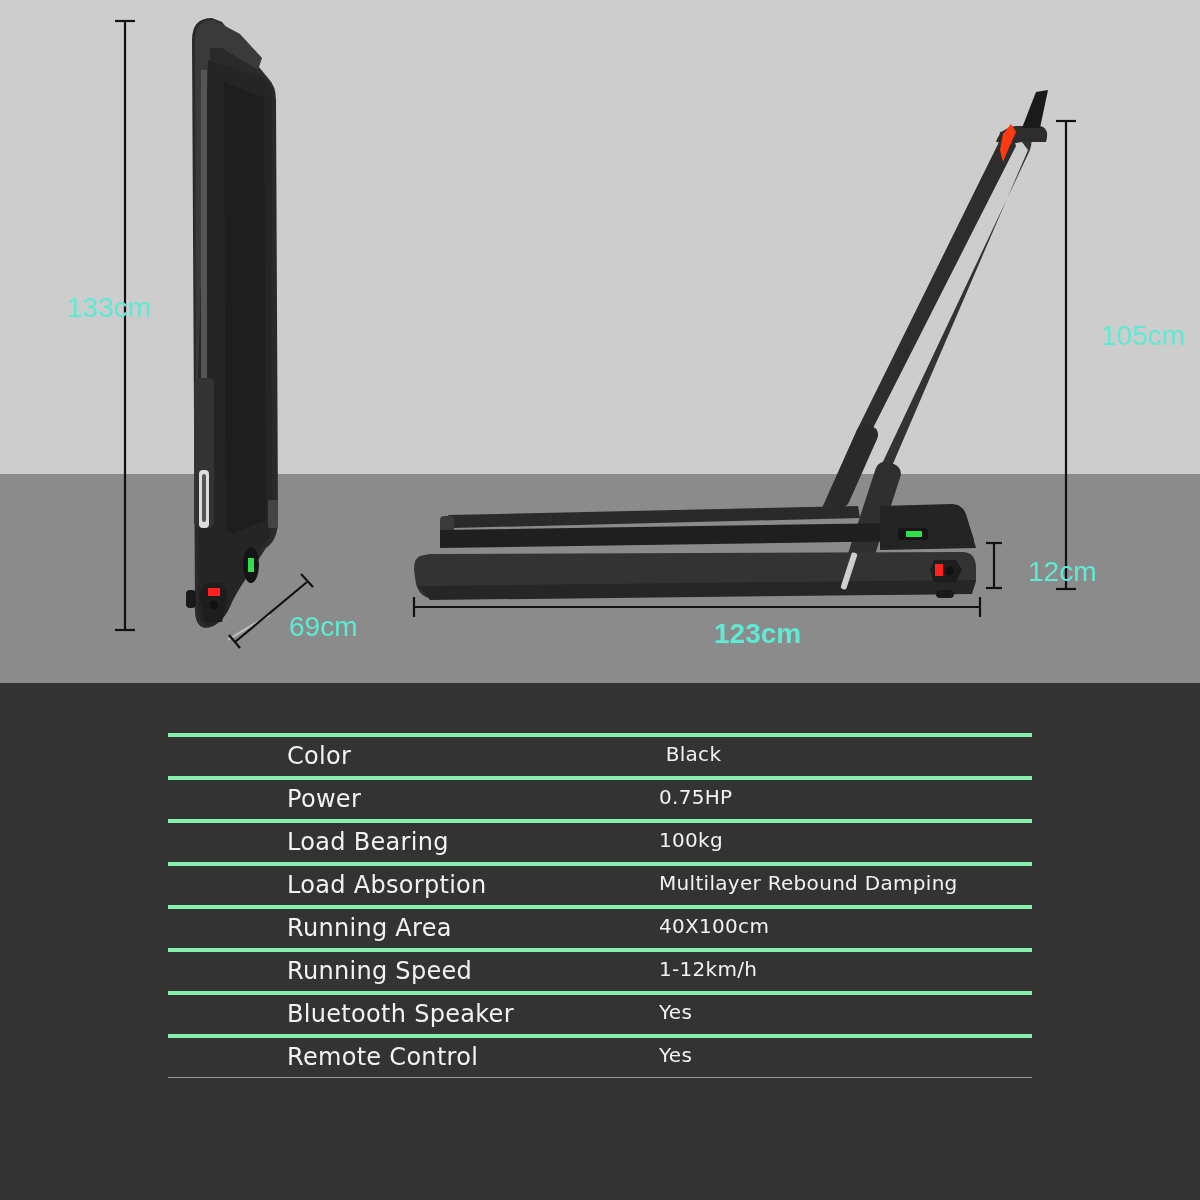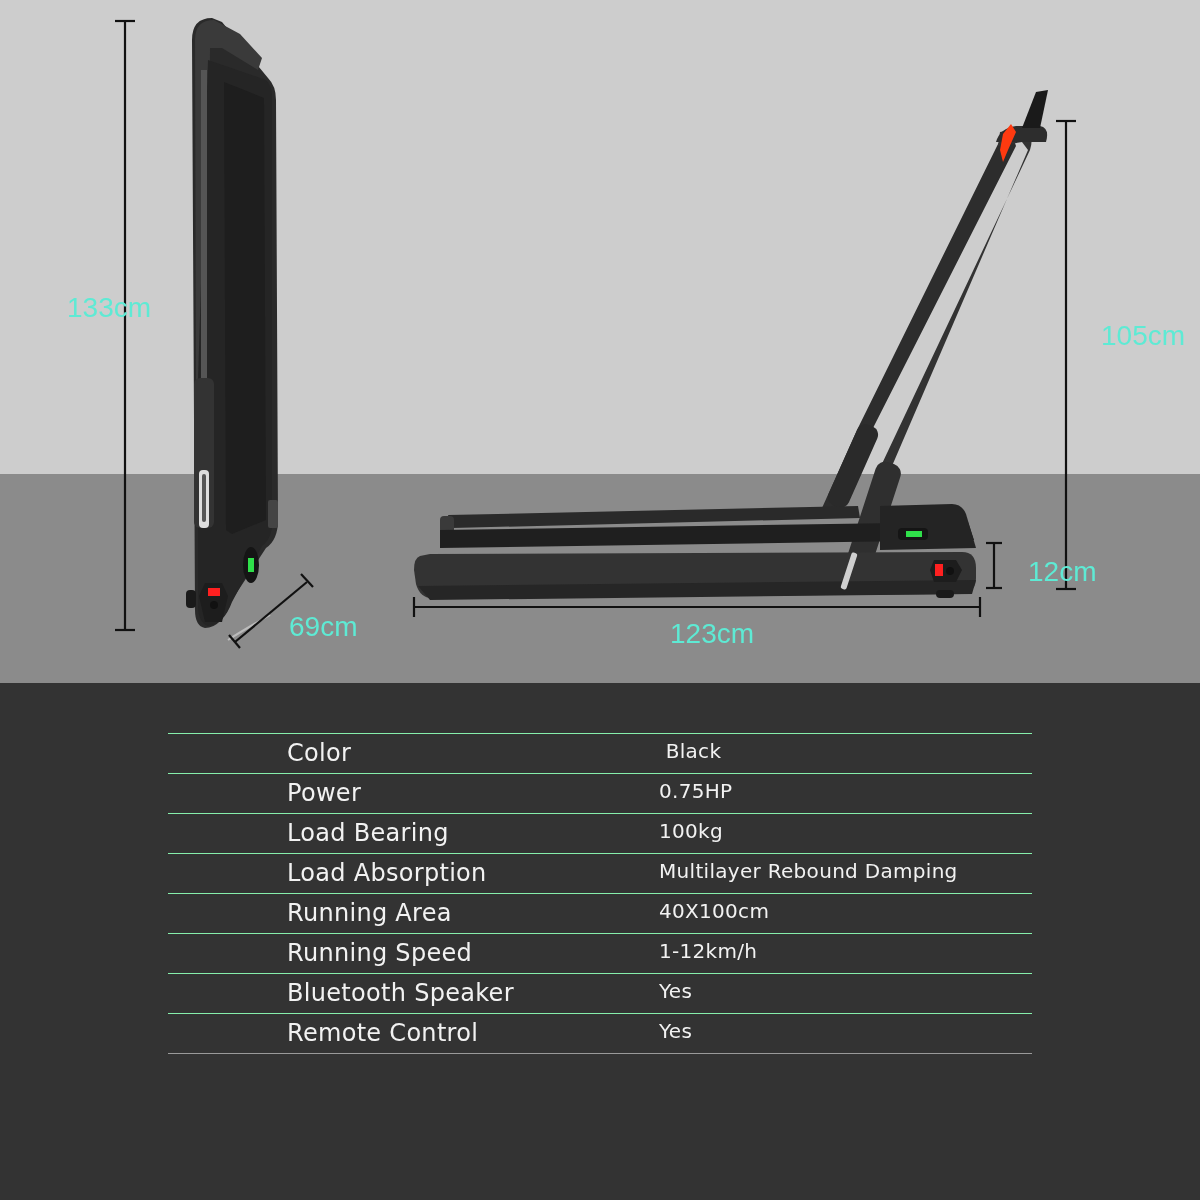--- a/index.html
+++ b/index.html
@@ -3,21 +3,21 @@
 <meta charset="utf-8">
 <style>
   html,body{margin:0;padding:0;}
   body{width:1200px;height:1200px;position:relative;overflow:hidden;background:#333333;font-family:"DejaVu Sans",sans-serif;}
   .wall{position:absolute;left:0;top:0;width:1200px;height:474px;background:#cdcdcd;}
   .floor{position:absolute;left:0;top:474px;width:1200px;height:209px;background:#8b8b8b;}
   .specs{position:absolute;left:0;top:683px;width:1200px;height:517px;background:#333333;}
   svg.scene{position:absolute;left:0;top:0;}
   .dim-label{position:absolute;font-family:"Liberation Sans",sans-serif;font-size:28px;color:#5eead4;white-space:nowrap;margin-left:26px;}
   .spec-table{position:absolute;left:168px;top:733px;width:864px;}
-  .spec-row{height:39px;border-top:1px solid #86efac;position:relative;}
+  .spec-row{height:39px;border-top:4px solid #86efac;position:relative;}
   .spec-row:last-child{border-bottom:1px solid #9a9a9a;}
   .spec-label{position:absolute;left:119px;top:5px;font-size:24px;color:#f2f2f2;letter-spacing:0.3px;}
   .spec-value{position:absolute;left:491px;top:5px;font-size:20px;color:#f2f2f2;letter-spacing:0.3px;white-space:nowrap;}
 </style>
 </head>
 <body>
 
 <div class="wall"></div>
 <div class="floor"></div>
 <div class="specs"></div>
@@ -114,21 +114,21 @@
     <line x1="1066" y1="121" x2="1066" y2="589"></line>
     <line x1="1056" y1="121" x2="1076" y2="121"></line>
     <line x1="1056" y1="589" x2="1076" y2="589"></line>
   </g>
 </svg>
 
 <div class="dim-label" style="left:41px;top:292px;">133cm</div>
 <div class="dim-label" style="left:263px;top:611px;">69cm</div>
 <div class="dim-label" style="left:1075px;top:320px;">105cm</div>
 <div class="dim-label" style="left:1002px;top:556px;">12cm</div>
-<div class="dim-label" style="left:644px;top:618px;">123cm</div>
+<div class="dim-label" style="left:688px;top:618px;font-weight:bold;">123cm</div>
 
 <div class="spec-table">
   <div class="spec-row">
     <span class="spec-label">Color</span>
     <span class="spec-value" style="white-space:pre;"> Black</span>
   </div>
   <div class="spec-row">
     <span class="spec-label">Power</span>
     <span class="spec-value">0.75HP</span>
   </div>

